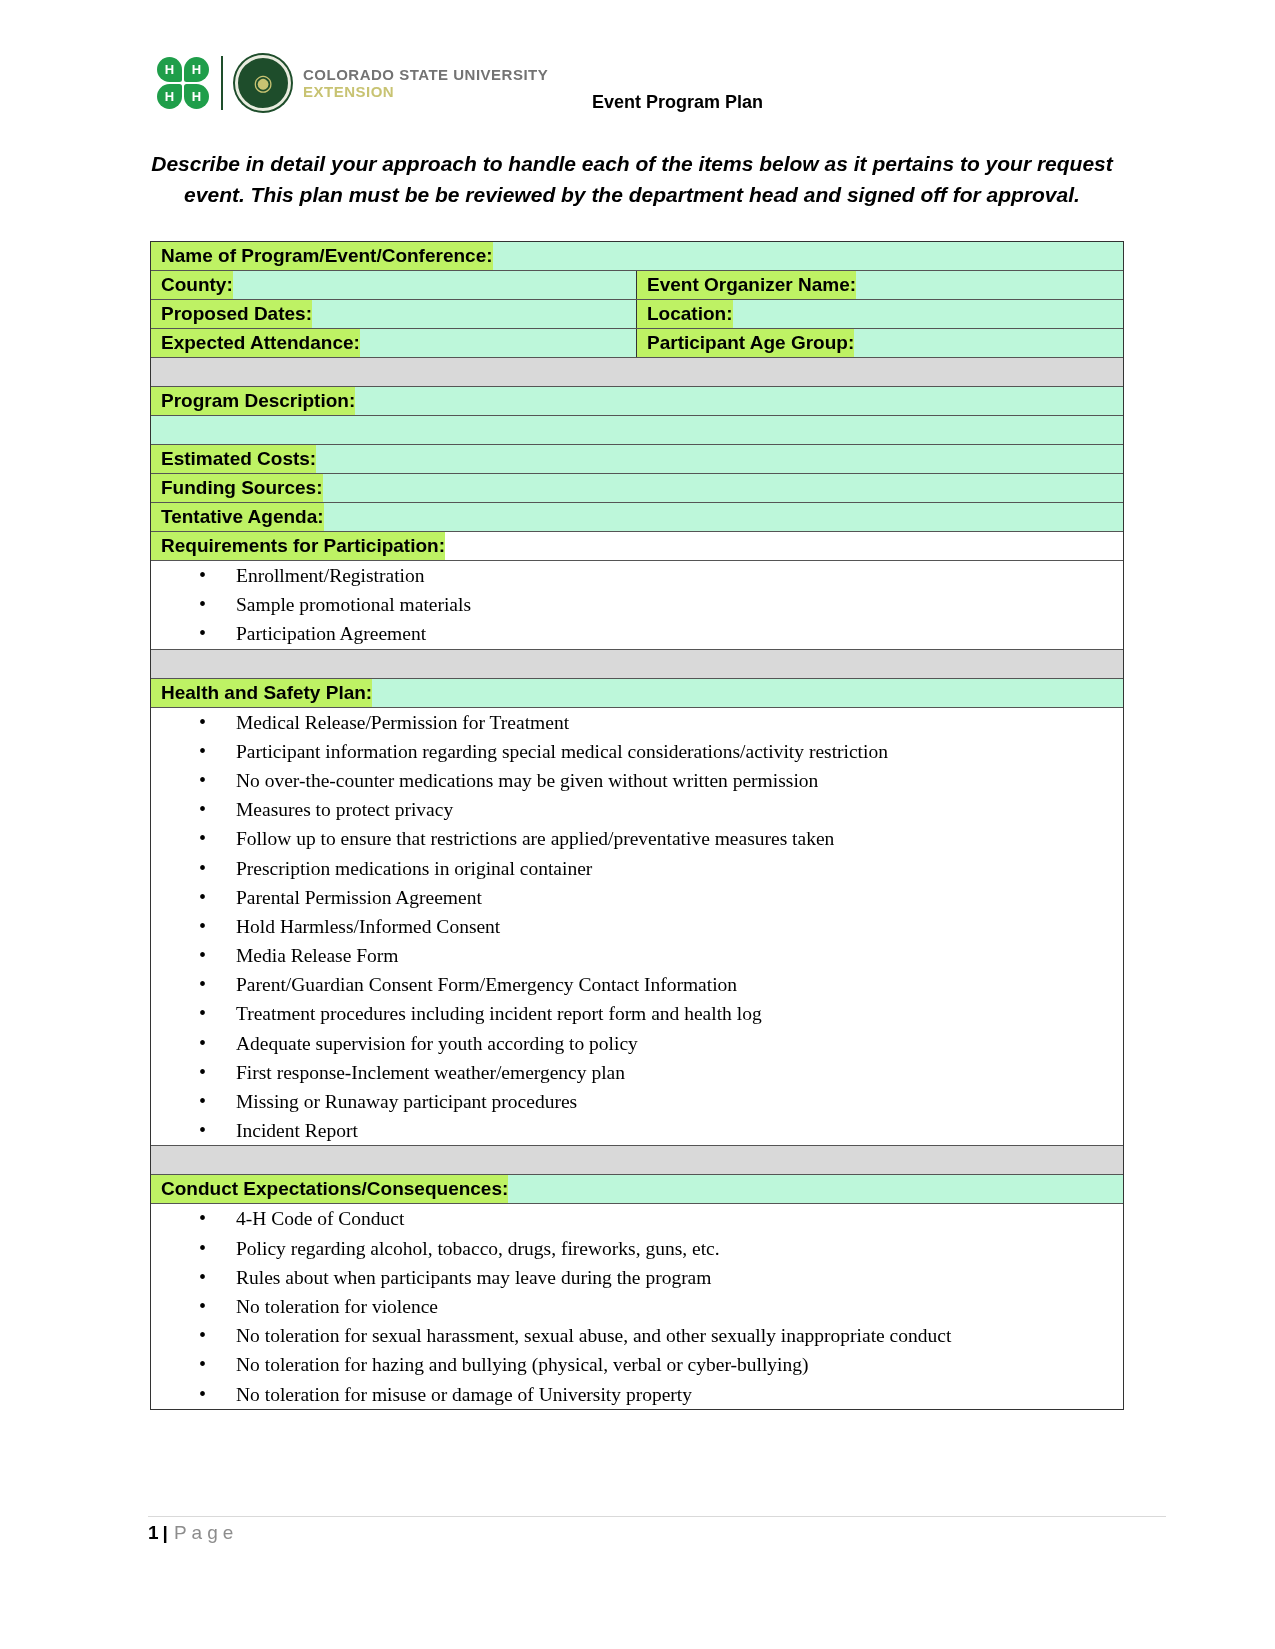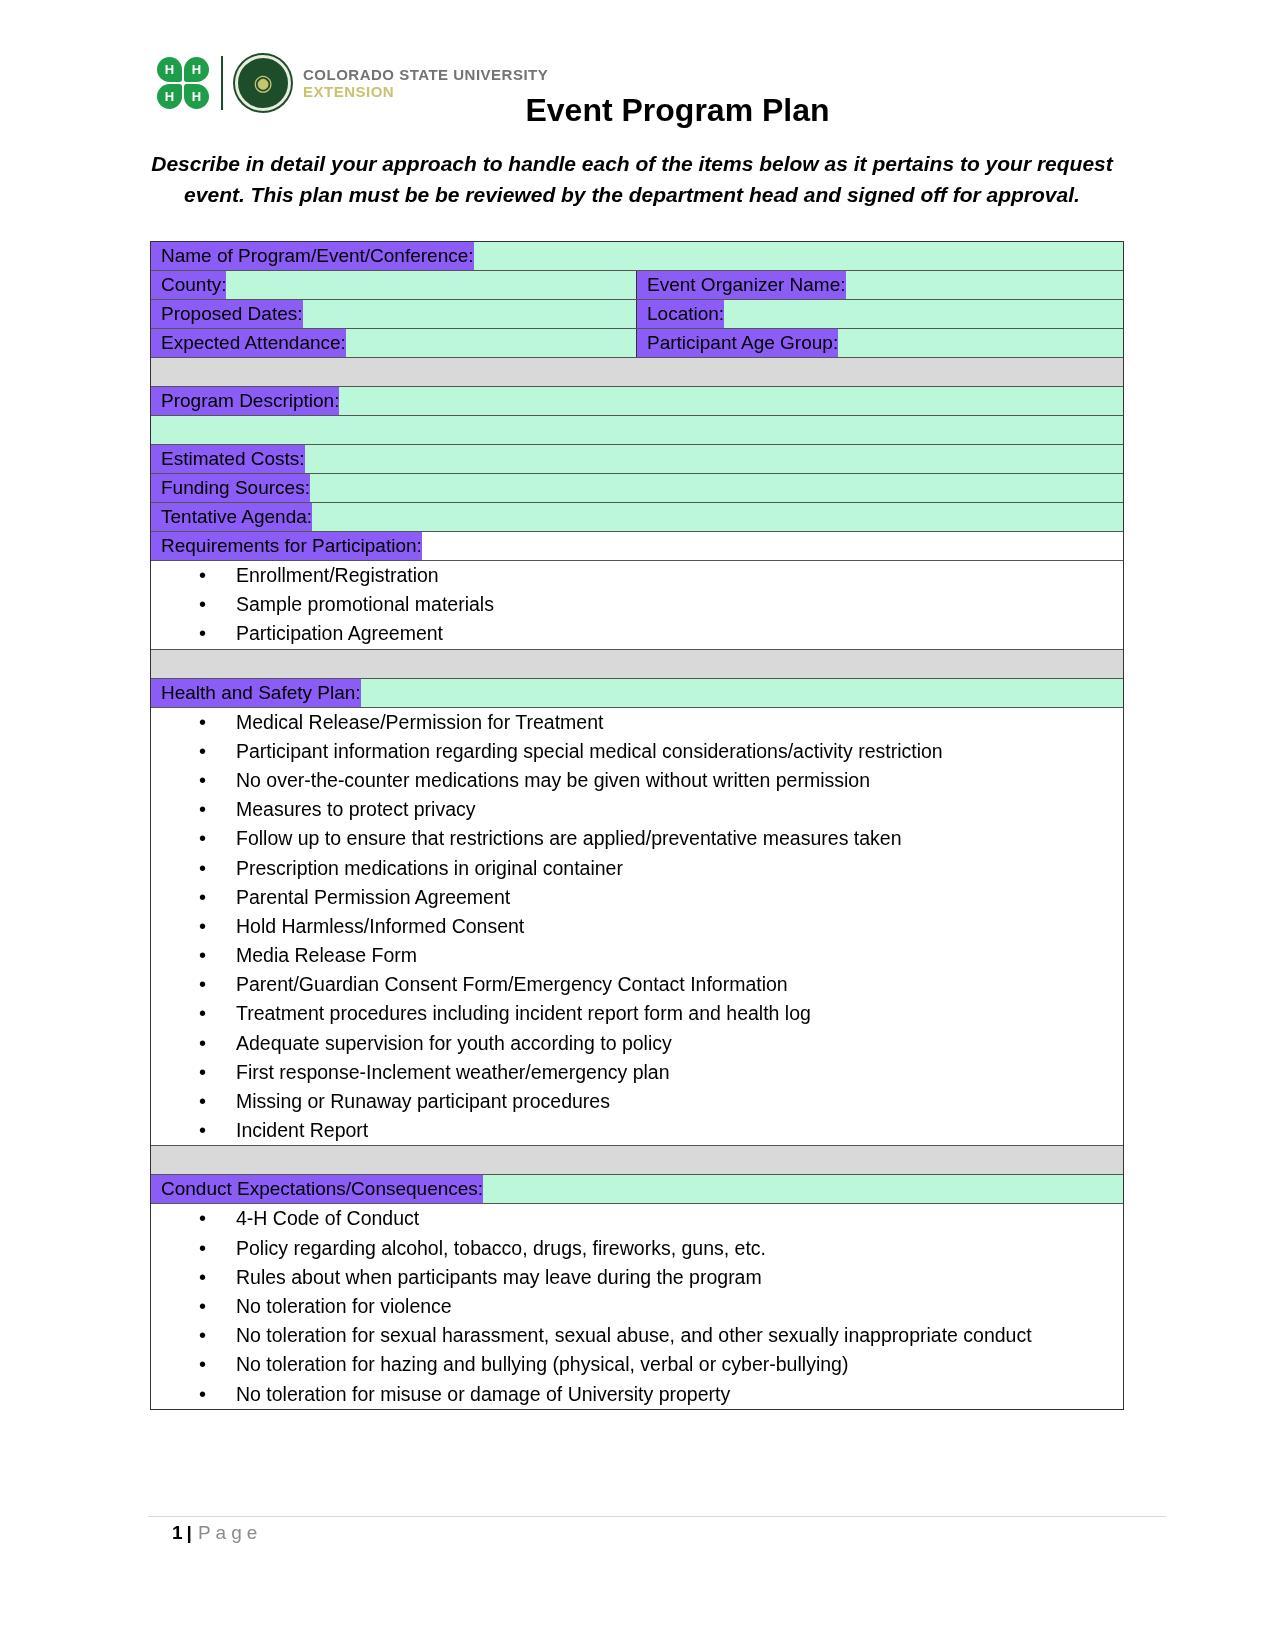--- a/index.html
+++ b/index.html
@@ -15,39 +15,39 @@
   .leaf.l3 { left:2px; top:29px; border-radius:50% 10% 50% 50%; }
   .leaf.l4 { left:29px; top:29px; border-radius:10% 50% 50% 50%; }
   .divider { width:2px; height:54px; background:#1e4d2b; margin:0 12px 0 10px; }
   .ram { width:50px; height:50px; border-radius:50%; background:#1e4d2b; border:3px solid #e9ecdf;
          box-shadow:0 0 0 2px #1e4d2b; display:flex; align-items:center; justify-content:center; color:#c8c372; font-size:22px; }
   .csu-text { margin-left:12px; line-height:17px; font-weight:bold; letter-spacing:0.5px; }
   .csu1 { color:#737373; font-size:15px; }
   .csu2 { color:#c8c372; font-size:15px; }
 
   .title { position:absolute; left:0; width:1275px; top:92px; text-align:center; padding-left:80px; box-sizing:border-box;
-           font-size:32px; font-weight:bold; }
+           font-size:18px; font-weight:bold; }
   .intro { position:absolute; left:137px; width:990px; top:148px; text-align:center;
            font-size:21px; font-style:italic; font-weight:bold; line-height:31px; }
 
   .table { position:absolute; left:150px; top:241px; width:974px; border:1.5px solid #333; box-sizing:border-box; }
   .row { display:flex; height:28px; border-bottom:1.5px solid #555; box-sizing:content-box; font-size:19px; line-height:28px; }
   .row:last-child { border-bottom:none; }
   .cell { flex:1; display:flex; align-items:stretch; }
   .cell.left { flex:0 0 485px; border-right:1.5px solid #333; }
-  .label { font-weight:normal; padding-left:10px; white-space:nowrap; background:#8b5cf6; }
+  .label { font-weight:bold; padding-left:10px; white-space:nowrap; background:#bef264; }
   .fill { flex:1; background:#bdf7da; }
   .spacer { background:#d9d9d9; }
-  .bullets { padding:0; margin:0; list-style:none; }
+  .bullets { padding:0; margin:0; list-style:none;font-family:Liberation Serif, serif; }
   .bullets li { height:29.2px; line-height:29.2px; font-size:19.5px; position:relative; padding-left:85px; }
   .bullets li::before { content:"\2022"; position:absolute; left:48px; font-size:20px; }
   .block { border-bottom:1.5px solid #555; }
 
   .footer-line { position:absolute; left:148px; width:1018px; top:1516px; height:1px; background:#d9d9d9; }
-  .footer { position:absolute; left:148px; top:1522px; font-size:19px;margin-left:24px; }
+  .footer { position:absolute; left:148px; top:1522px; font-size:19px; }
   .footer .num { font-weight:bold; }
   .footer .bar { font-weight:bold; margin:0 6px 0 4px; }
   .footer .pg { color:#8c8c8c; letter-spacing:5px; }
 </style>
 </head>
 <body>
 
 <div class="logo">
   <div class="clover">
     <div class="leaf l1">H</div>

